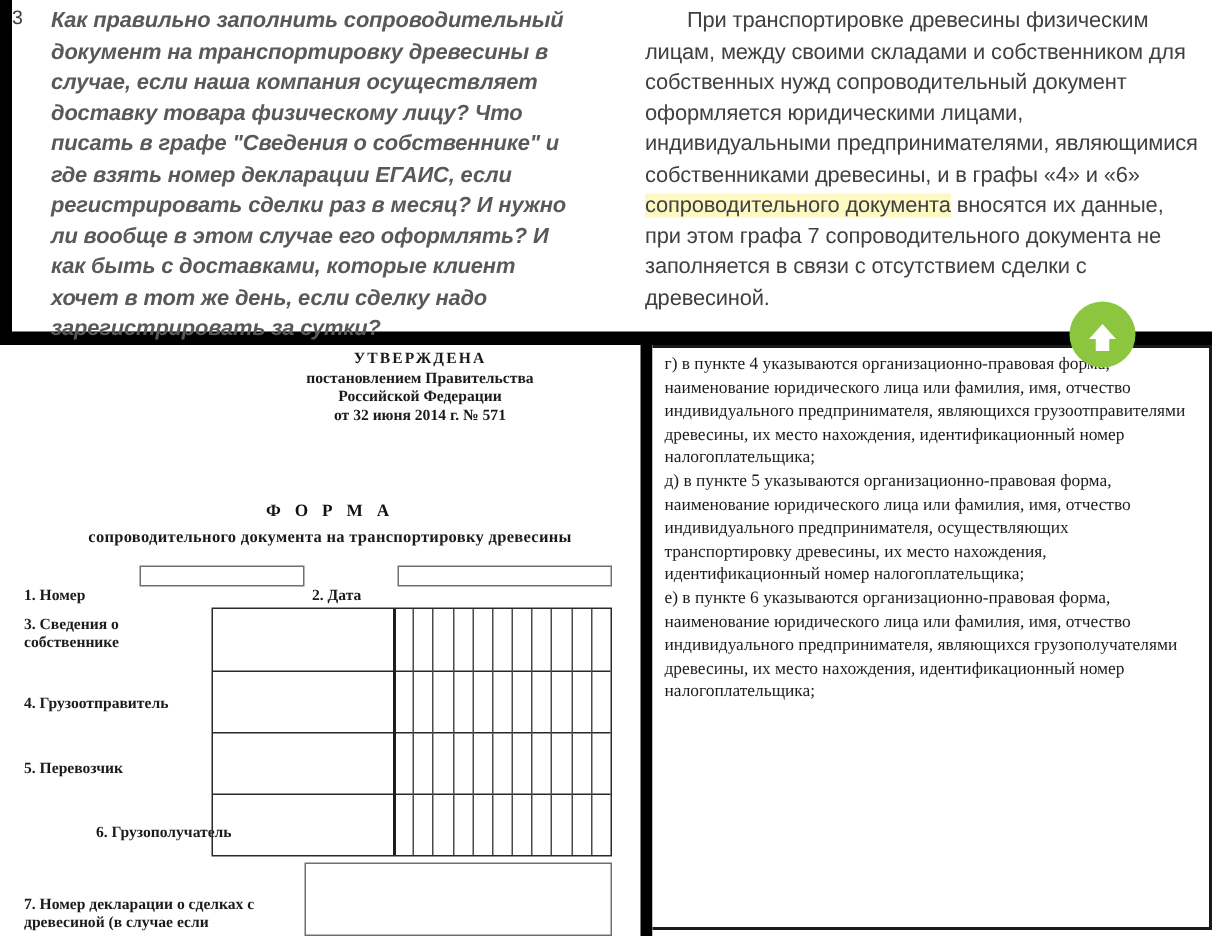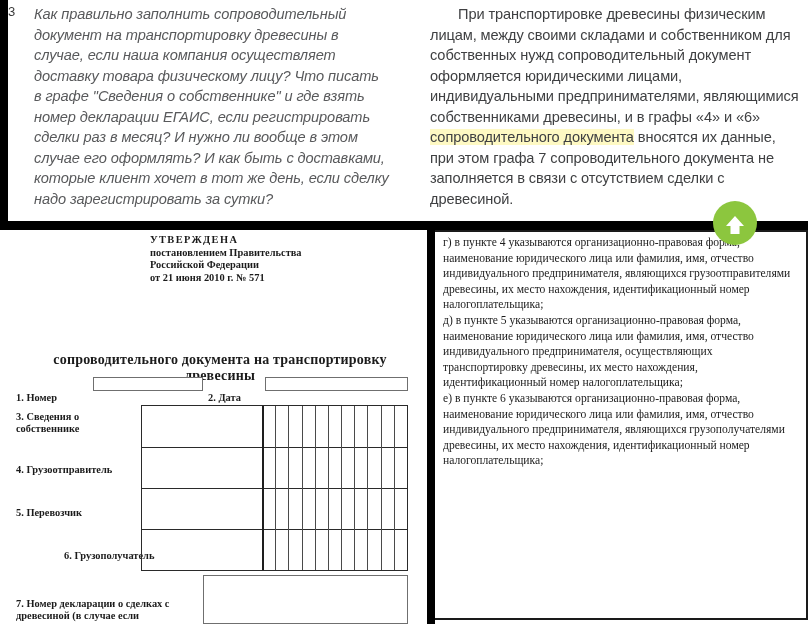--- a/index.html
+++ b/index.html
@@ -46,20 +46,21 @@
     position: absolute;
     left: 34px;
     top: 4px;
     width: 355px;
     font-style: italic;
     font-size: 14.6px;
     line-height: 20.5px;
     color: #58595b;
     font-family: "Liberation Sans", sans-serif;
     letter-spacing: -0.1px;
+    font-weight: bold;
   }
   #answer-col {
     position: absolute;
     left: 430px;
     top: 4px;
     width: 372px;
     font-size: 14.6px;
     line-height: 20.5px;
     color: #3f4042;
     font-family: "Liberation Sans", sans-serif;
@@ -142,21 +143,21 @@
     text-align: left;
   }
   #rules-text p { margin: 0; }
 
   
   #approved-block {
     position: absolute;
     left: 150px;
     top: 4px;
     width: 260px;
-    text-align: left;
+    text-align: center;
     font-family: "Liberation Serif", serif;
     font-size: 10.4px;
     line-height: 12.6px;
     color: #1b1b1b;
     font-weight: bold;
   }
   #approved-block .ln1 { letter-spacing: 1.4px; }
   #form-title {
     position: absolute;
     left: 20px;
@@ -170,21 +171,21 @@
     color: #111;
   }
   #form-subtitle {
     position: absolute;
     left: 20px;
     top: 122px;
     width: 400px;
     text-align: center;
     font-family: "Liberation Serif", serif;
     font-weight: bold;
-    font-size: 14px;
+    font-size: 11px;
     color: #1b1b1b;
     letter-spacing: 0.2px;
   }
 
   .fld-label {
     position: absolute;
     font-family: "Liberation Serif", serif;
     font-weight: bold;
     font-size: 10.4px;
     line-height: 12.4px;
@@ -268,23 +269,24 @@
 </div>
 
 <div id="bottom-area">
 
   <div id="form-panel">
 
     <div id="approved-block">
       <div class="ln1">УТВЕРЖДЕНА</div>
       <div>постановлением Правительства</div>
       <div>Российской Федерации</div>
-      <div>от 21 июня 2010 г. № 571</div>
+      <div>от 32 июня 2014 г. № 571</div>
     </div>
 
+    <div id="form-title">Ф О Р М А</div>
     <div id="form-subtitle">сопроводительного документа на транспортировку древесины</div>
 
     <div class="fld-label" id="lbl-number">1. Номер</div>
     <div class="fld-box" id="box-number"></div>
 
     <div class="fld-label" id="lbl-date">2. Дата</div>
     <div class="fld-box" id="box-date"></div>
 
     <div class="fld-label" id="lbl-owner">3. Сведения о собственнике</div>
     <div class="fld-label" id="lbl-shipper">4. Грузоотправитель</div>

